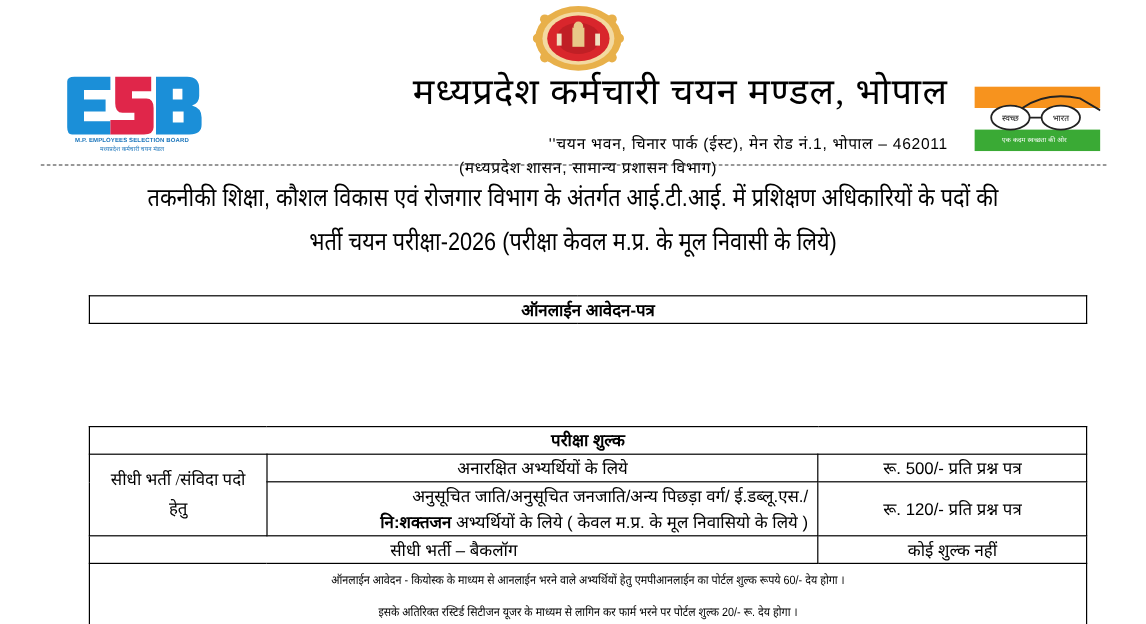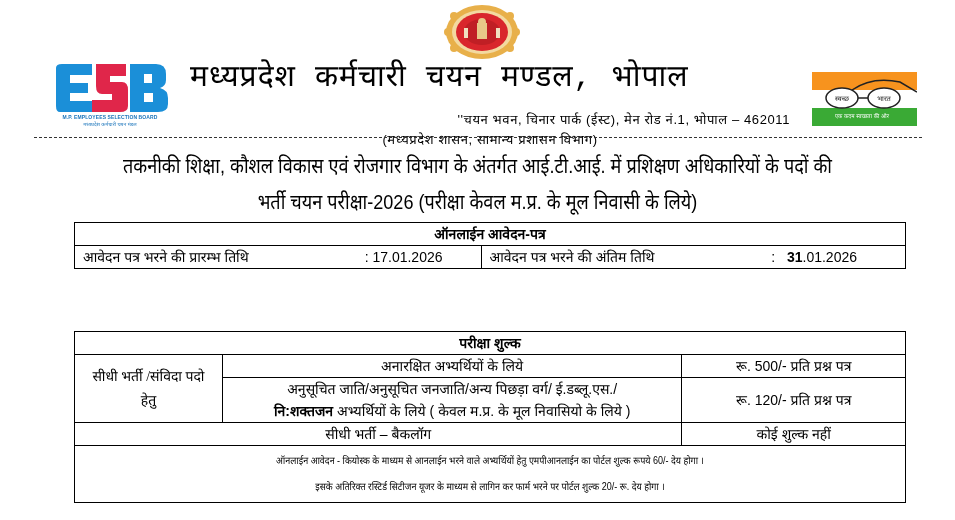--- a/index.html
+++ b/index.html
@@ -9,34 +9,34 @@
     
     .esb-logo { left:46px; top:62px; width:128px; height:70px; }
     .esb-letters { position:absolute; left:6px; top:0; width:118px; height:52px; }
     .esb-caption1 { position:absolute; left:0; top:52px; width:128px; text-align:center; font-size:5px; font-weight:bold; color:#1b75bb; letter-spacing:0.1px; white-space:nowrap; }
     .esb-caption2 { position:absolute; left:0; top:59px; width:128px; text-align:center; font-size:5px; color:#1b75bb; white-space:nowrap; }
 
     
     .emblem { left:444px; top:4px; width:76px; height:56px; }
 
     
-    .org-title { left:190px; top:60px; width:600px; text-align:left; font-family:Liberation Mono, monospace; font-size:30px; line-height:36px; letter-spacing:1px; white-space:nowrap; }
+    .org-title { left:190px; top:60px; width:600px; text-align:right; font-family:Liberation Serif, serif; font-size:30px; line-height:36px; letter-spacing:1px; white-space:nowrap; }
     .org-sub1 { left:190px; top:96px; width:600px; text-align:center; font-size:13px; line-height:16px; letter-spacing:0.6px; white-space:nowrap;margin-top:36px; }
     .org-sub2 { left:190px; top:112px; width:600px; text-align:right; font-size:13px; line-height:16px; letter-spacing:0.6px; white-space:nowrap; }
 
     
     .swachh { left:812px; top:72px; width:105px; height:71px; }
 
     .dash-line { left:34px; top:137px; width:888px; height:0; border-top:1.5px dashed #333; }
 
     .notice-title1 { left:20px; top:152px; width:915px; text-align:center; font-family:"Liberation Sans Narrow","Liberation Sans", sans-serif; font-size:21px; line-height:28px; white-space:nowrap; transform:scaleX(0.86); transform-origin:center; }
     .notice-title2 { left:20px; top:188px; width:915px; text-align:center; font-size:21px; line-height:28px; white-space:nowrap; transform:scaleX(0.86); transform-origin:center; }
 
     
-    table { border-collapse:collapse; position:absolute; left:74px; width:832px; font-size:14px; }
+    table { border-collapse:collapse; position:absolute; left:74px; width:832px; font-size:14px;margin-top:24px; }
     td { border:1.5px solid #000; padding:0 8px; height:22px; line-height:20px; white-space:nowrap; }
     .t1 { top:222px; }
     .t2 { top:331px; }
     .center { text-align:center; }
     .bold { font-weight:bold; }
     .label { display:inline-block; }
     .colon-val { float:right; }
     .note-cell { text-align:center; line-height:26px; padding:2px 8px; font-size:10px; }
   </style>
 </head>
@@ -104,30 +104,20 @@
 
 <table class="t1">
   <colgroup>
       <col style="width:407px">
       <col style="width:425px">
     </colgroup>
   <tbody>
       <tr>
     <td colspan="2" class="center bold">ऑनलाईन आवेदन-पत्र</td>
   </tr>
-  <tr>
-    <td>
-      <span class="label">आवेदन पत्र भरने की प्रारम्भ तिथि</span>
-      <span class="colon-val" style="margin-right:30px">: 17.01.2026</span>
-    </td>
-    <td>
-      <span class="label">आवेदन पत्र भरने की अंतिम तिथि</span>
-      <span class="colon-val" style="margin-right:40px"><span>:</span>&nbsp;&nbsp;&nbsp;<b>31</b><span>.01.2026</span></span>
-    </td>
-  </tr>
 </tbody>
   </table>
 
 <table class="t2">
   <colgroup>
       <col style="width:148px">
       <col style="width:460px">
       <col style="width:224px">
     </colgroup>
   <tbody>
@@ -136,21 +126,21 @@
   </tr>
   <tr>
     <td rowspan="2" class="center" style="line-height:24px;font-family:Liberation Serif, serif;">
       <div>सीधी भर्ती /संविदा पदो</div>
       <div>हेतु</div>
     </td>
     <td class="center">अनारक्षित अभ्यर्थियों के लिये</td>
     <td class="center">रू. 500/- प्रति प्रश्न पत्र</td>
   </tr>
   <tr>
-    <td class="center" style="line-height:22px; height:44px;">
+    <td class="center" style="line-height:22px; height:44px;text-align:right;">
       <div>अनुसूचित जाति/अनुसूचित जनजाति/अन्य पिछड़ा वर्ग/  ई.डब्लू.एस./</div>
       <div><b>नि:शक्तजन</b><span> अभ्यर्थियों के लिये    ( केवल म.प्र. के मूल निवासियो के लिये )</span></div>
     </td>
     <td class="center">रू. 120/- प्रति प्रश्न पत्र</td>
   </tr>
   <tr>
     <td colspan="2" class="center">सीधी भर्ती – बैकलॉग</td>
     <td class="center">कोई शुल्क नहीं</td>
   </tr>
   <tr>

